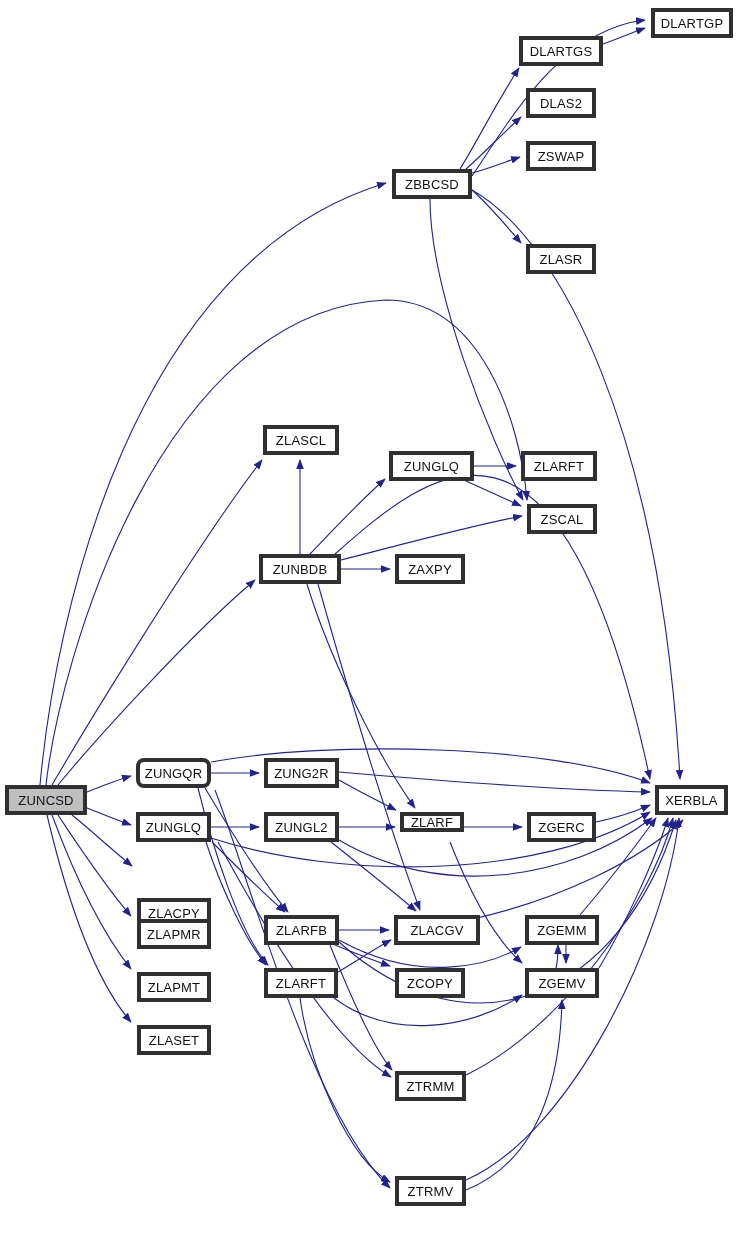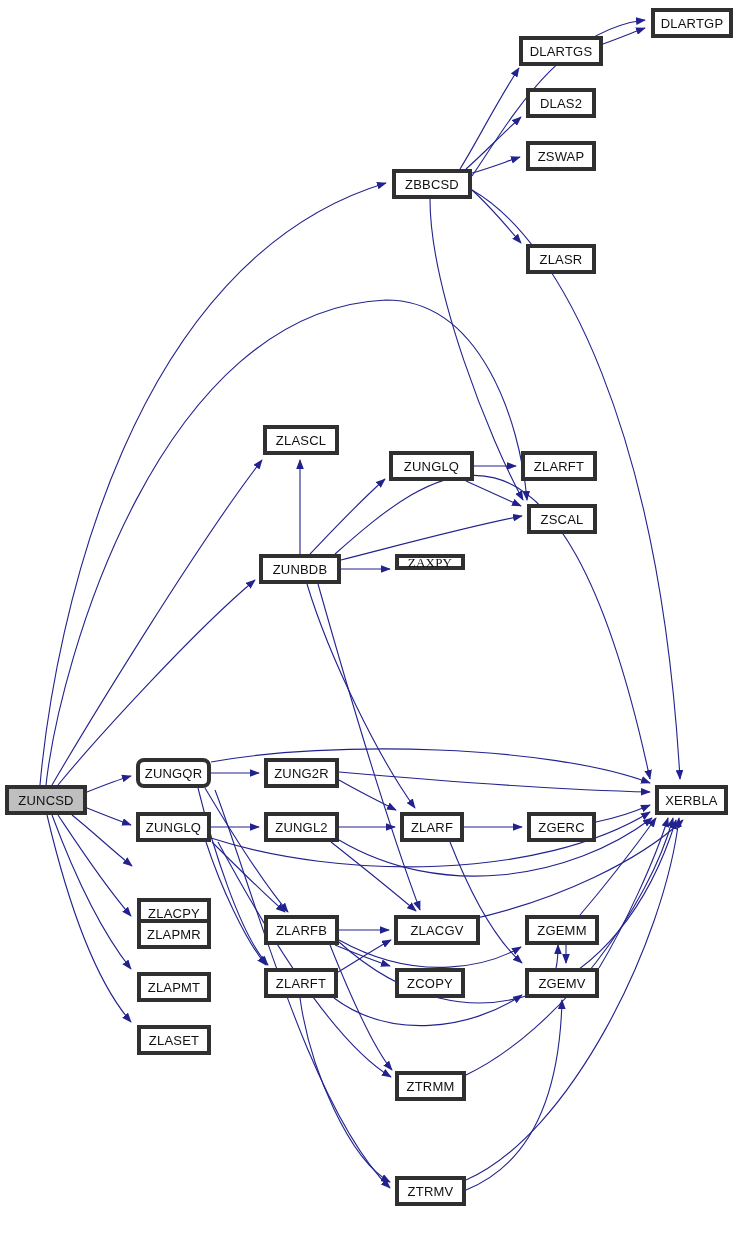--- a/index.html
+++ b/index.html
@@ -150,42 +150,42 @@
       </div>
       <div class="node" style="left: 521px; top: 451px; width: 76px; height: 30px; border-color: rgb(48, 48, 48); background: rgb(255, 255, 255);">
         <span class="label">ZLARFT</span>
       </div>
       <div class="node" style="left: 527px; top: 504px; width: 70px; height: 30px; border-color: rgb(48, 48, 48); background: rgb(255, 255, 255);">
         <span class="label">ZSCAL</span>
       </div>
       <div class="node" style="left: 259px; top: 554px; width: 82px; height: 30px; border-color: rgb(48, 48, 48); background: rgb(255, 255, 255);">
         <span class="label">ZUNBDB</span>
       </div>
-      <div class="node" style="left: 395px; top: 554px; width: 70px; height: 16px; border-color: rgb(48, 48, 48); background: rgb(255, 255, 255); font-family: Liberation Serif, serif;">
+      <div class="node" style="left: 395px; top: 554px; width: 70px; height: 30px; border-color: rgb(48, 48, 48); background: rgb(255, 255, 255);">
         <span class="label">ZAXPY</span>
       </div>
       <div class="node highlight" style="left: 5px; top: 785px; width: 82px; height: 30px; border-color: rgb(48, 48, 48); background: rgb(191, 191, 191);">
         <span class="label">ZUNCSD</span>
       </div>
       <div class="node" style="left: 136px; top: 758px; width: 75px; height: 30px; border-color: rgb(48, 48, 48); background: rgb(255, 255, 255); border-radius: 8px;">
         <span class="label">ZUNGQR</span>
       </div>
       <div class="node" style="left: 264px; top: 758px; width: 75px; height: 30px; border-color: rgb(48, 48, 48); background: rgb(255, 255, 255);">
         <span class="label">ZUNG2R</span>
       </div>
       <div class="node" style="left: 655px; top: 785px; width: 73px; height: 30px; border-color: rgb(48, 48, 48); background: rgb(255, 255, 255);">
         <span class="label">XERBLA</span>
       </div>
       <div class="node" style="left: 136px; top: 812px; width: 75px; height: 30px; border-color: rgb(48, 48, 48); background: rgb(255, 255, 255);">
         <span class="label">ZUNGLQ</span>
       </div>
       <div class="node" style="left: 264px; top: 812px; width: 75px; height: 30px; border-color: rgb(48, 48, 48); background: rgb(255, 255, 255);">
         <span class="label">ZUNGL2</span>
       </div>
-      <div class="node" style="left: 400px; top: 812px; width: 64px; height: 30px; border-color: rgb(48, 48, 48); background: rgb(255, 255, 255);">
+      <div class="node" style="left: 400px; top: 812px; width: 64px; height: 20px; border-color: rgb(48, 48, 48); background: rgb(255, 255, 255);">
         <span class="label">ZLARF</span>
       </div>
       <div class="node" style="left: 527px; top: 812px; width: 69px; height: 30px; border-color: rgb(48, 48, 48); background: rgb(255, 255, 255);">
         <span class="label">ZGERC</span>
       </div>
       <div class="node" style="left: 137px; top: 866px; width: 74px; height: 30px; border-color: rgb(48, 48, 48); background: rgb(255, 255, 255); margin-top: 32px;">
         <span class="label">ZLACPY</span>
       </div>
       <div class="node" style="left: 137px; top: 919px; width: 74px; height: 30px; border-color: rgb(48, 48, 48); background: rgb(255, 255, 255);">
         <span class="label">ZLAPMR</span>

